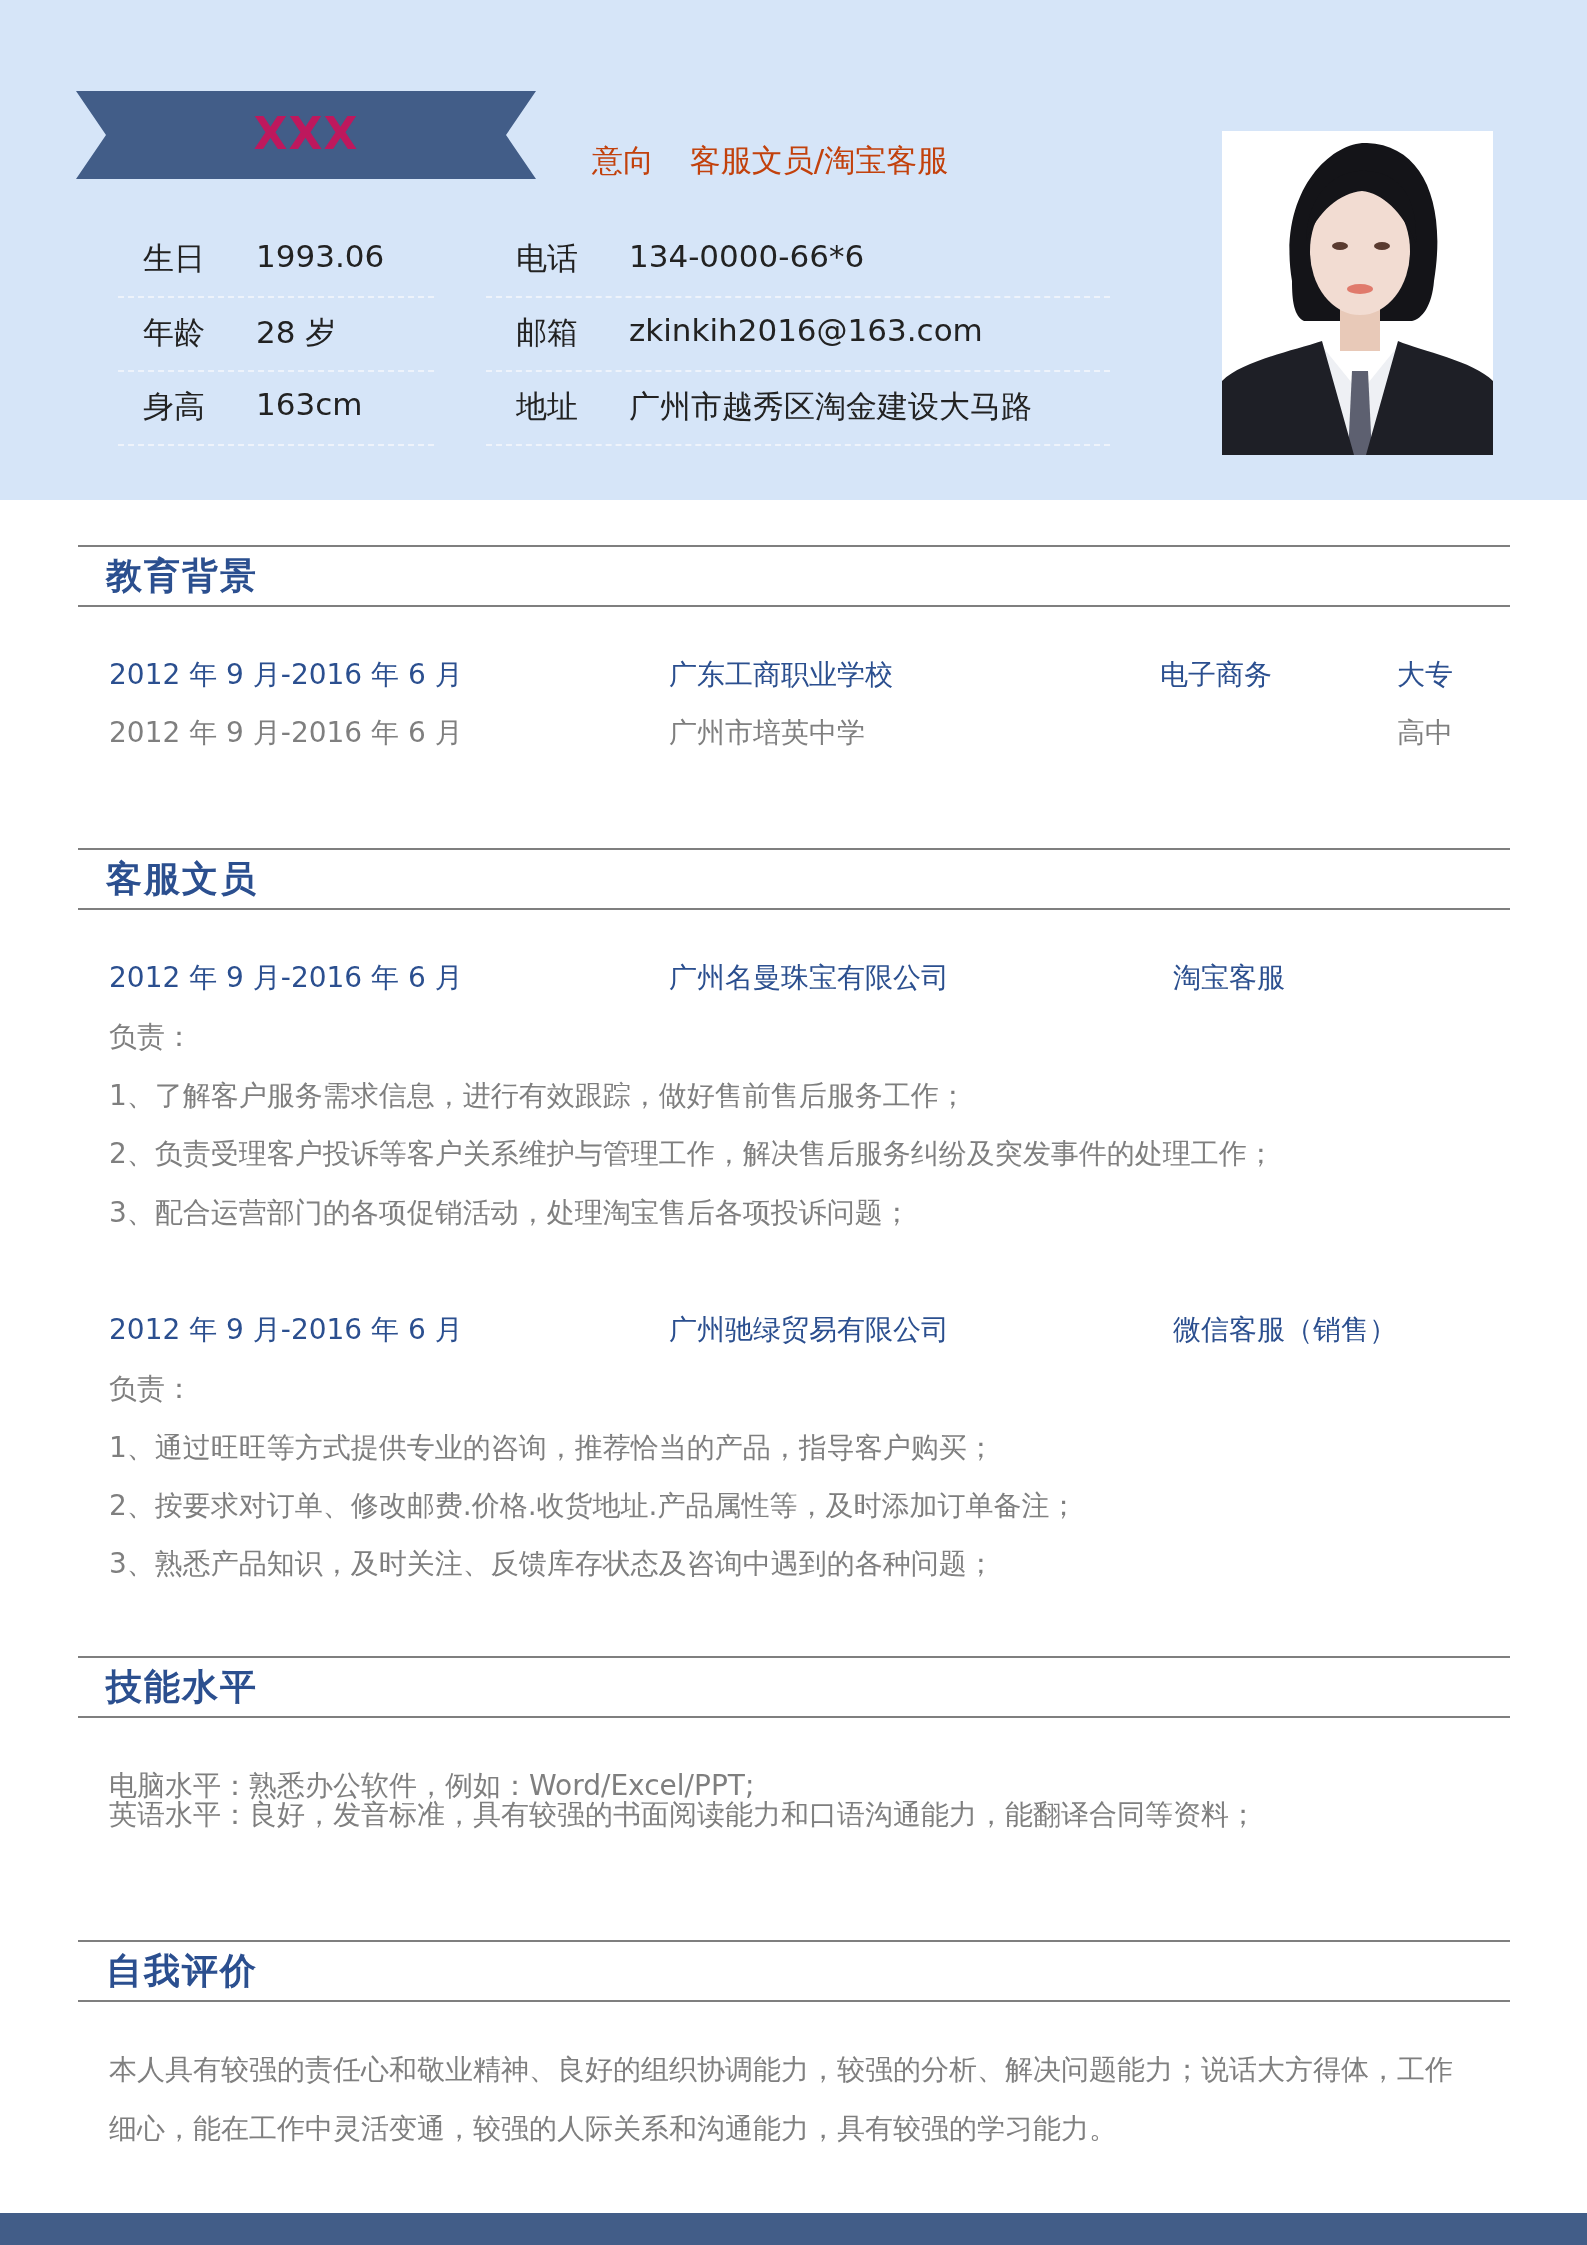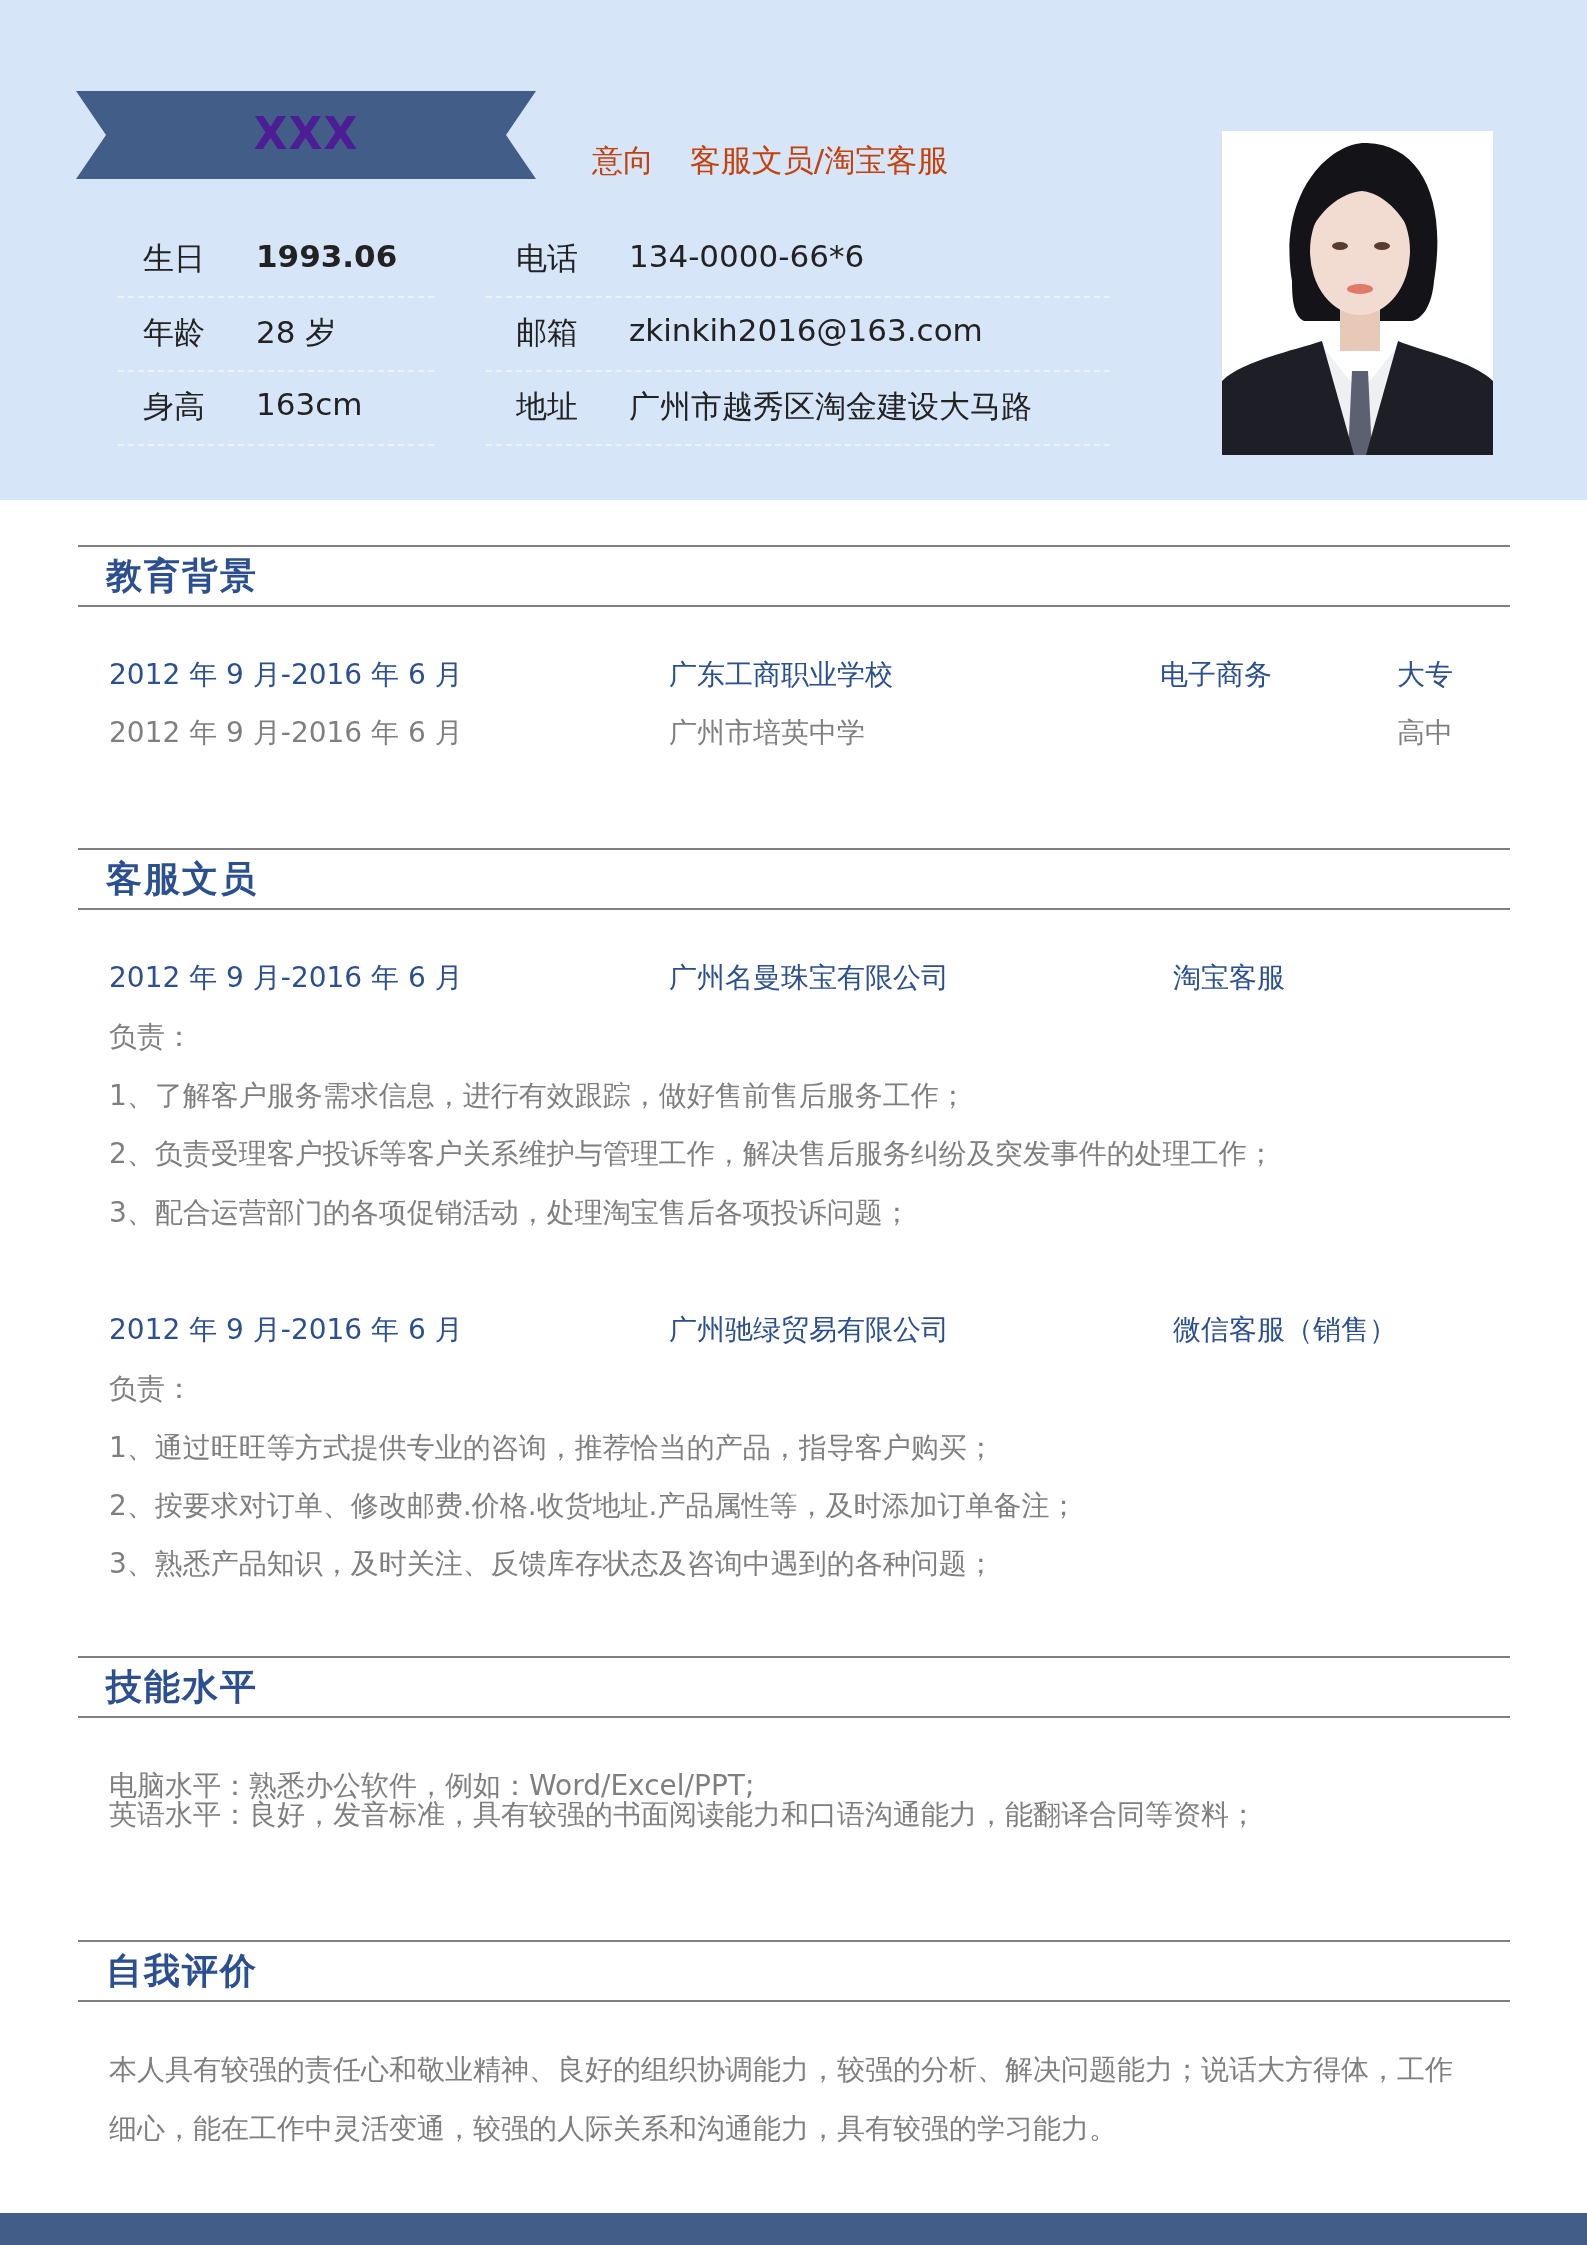--- a/index.html
+++ b/index.html
@@ -6,21 +6,21 @@
   body {
     width: 1587px; height: 2245px; position: relative; overflow: hidden;
     background: #ffffff;
     font-family: "DejaVu Sans", "Liberation Sans", sans-serif;
   }
   .abs { position: absolute; }
   .header-bg { left: 0; top: 0; width: 1587px; height: 500px; background: #d6e5f8; }
   .ribbon { left: 76px; top: 91px; width: 460px; height: 88px; }
   .ribbon svg { display: block; }
   .name-text { left: 76px; top: 91px; width: 460px; height: 88px; line-height: 86px;
-    text-align: center; color: #4c1d95; font-weight: bold; font-size: 44px; letter-spacing: 1px; }
+    text-align: center; color: #be185d; font-weight: bold; font-size: 44px; letter-spacing: 1px; }
   .intent { left: 592px; top: 140px; font-size: 31px; color: #c2410c; white-space: nowrap; }
   .intent .lbl { margin-right: 26px; }
   .info-lbl { font-size: 31px; color: #222; white-space: nowrap; }
   .info-val { font-size: 31px; color: #222; white-space: nowrap; }
   .dash { height: 0; border-top: 2px dashed #eef3fb; }
   .photo { left: 1222px; top: 131px; width: 271px; height: 324px; background: #ffffff; overflow: hidden; }
   .sec-line { left: 78px; width: 1432px; height: 2px; background: #7f7f7f; }
   .sec-title { left: 106px; font-size: 36px; font-weight: bold; color: #2b4f8f; white-space: nowrap; letter-spacing: 2px; }
   .blue { color: #2b4f8f; }
   .gray { color: #7f7f7f; }
@@ -38,21 +38,21 @@
   </svg>
 </div>
 <div class="abs name-text">XXX</div>
 
 <div class="abs intent">
   <span class="lbl">意向</span>
   <span>客服文员/淘宝客服</span>
 </div>
 
 <div class="abs info-lbl" style="left:143px; top:238px;">生日</div>
-<div class="abs info-val" style="left:256px; top:238px;font-weight:bold;">1993.06</div>
+<div class="abs info-val" style="left:256px; top:238px;">1993.06</div>
 <div class="abs dash" style="left:118px; top:296px; width:316px;"></div>
 
 <div class="abs info-lbl" style="left:143px; top:312px;text-align:right;">年龄</div>
 <div class="abs info-val" style="left:256px; top:312px;">28 岁</div>
 <div class="abs dash" style="left:118px; top:370px; width:316px;"></div>
 
 <div class="abs info-lbl" style="left:143px; top:386px;">身高</div>
 <div class="abs info-val" style="left:256px; top:386px;">163cm</div>
 <div class="abs dash" style="left:118px; top:444px; width:316px;"></div>
 

